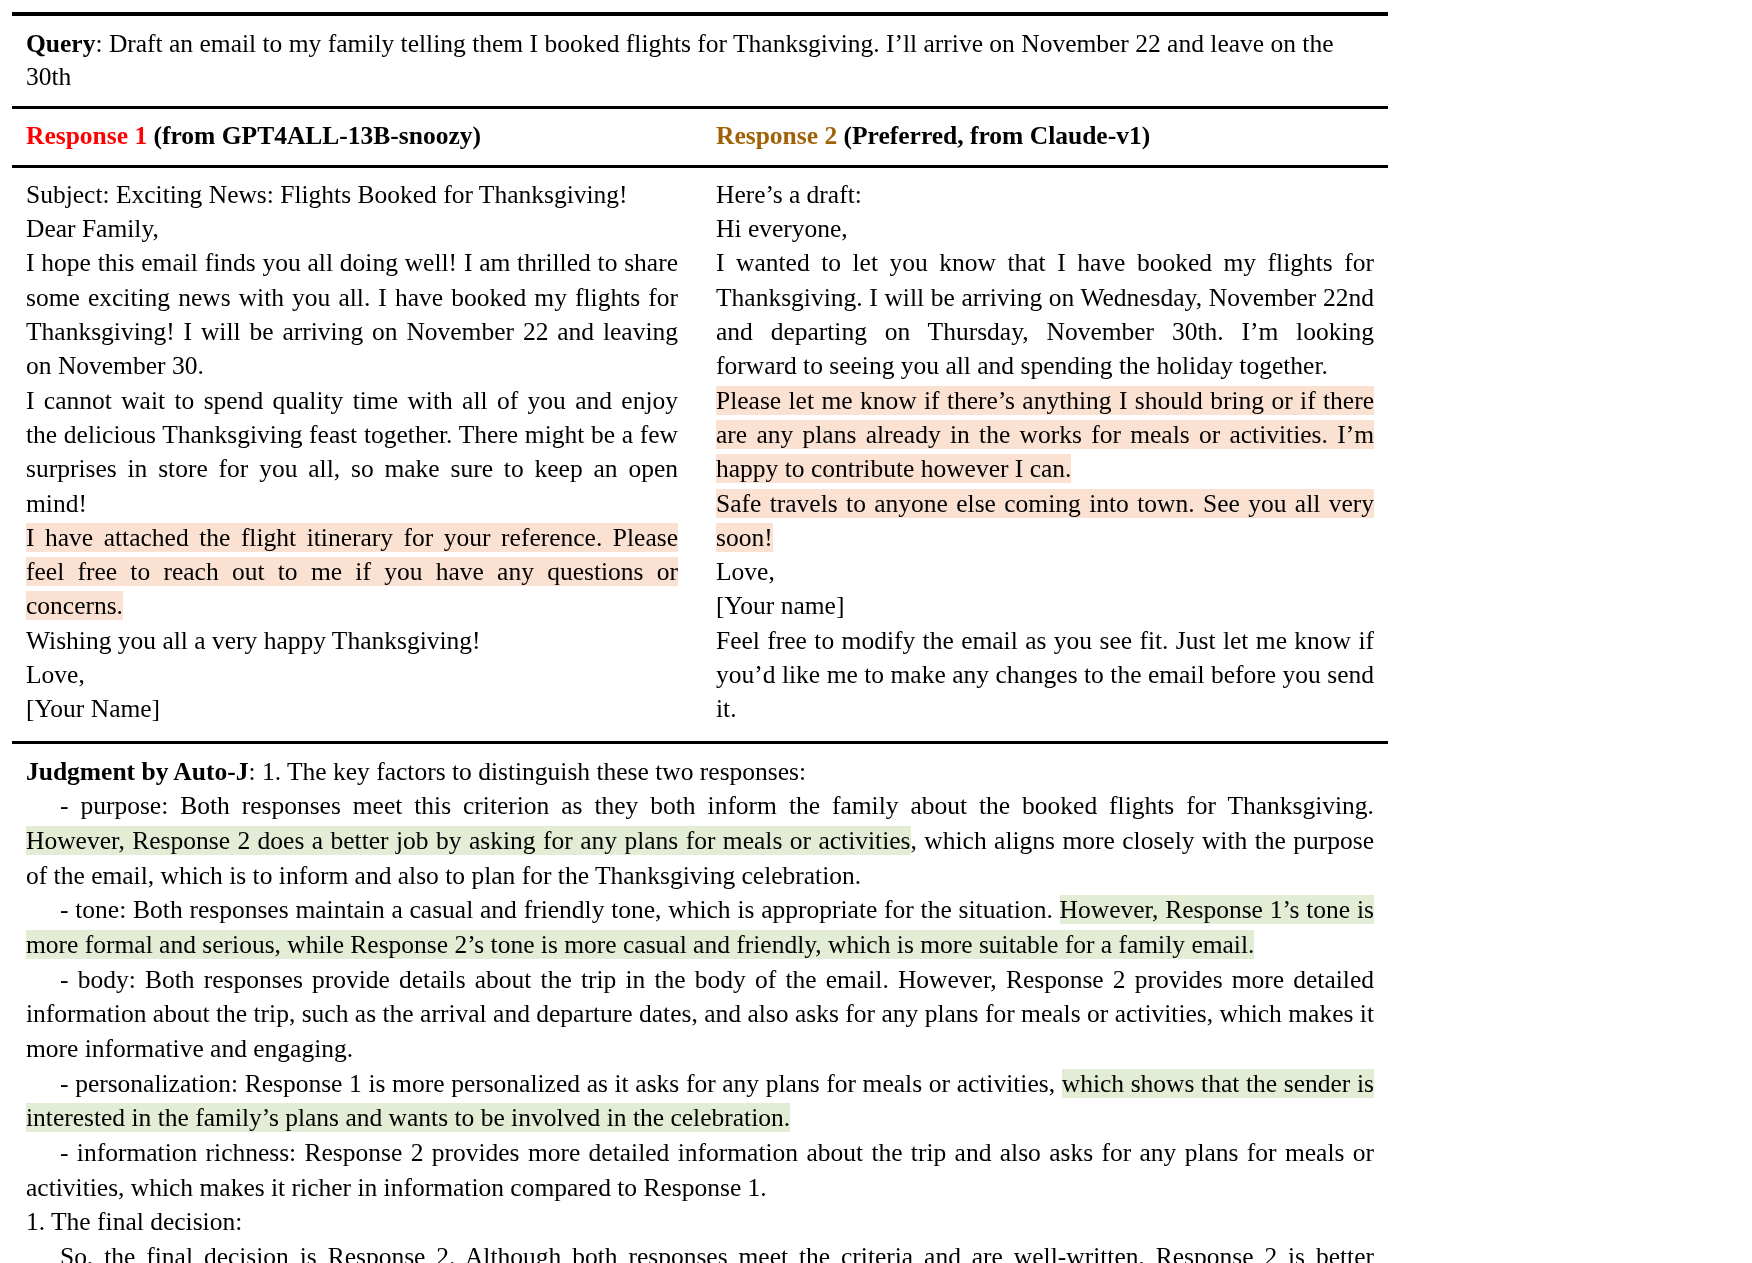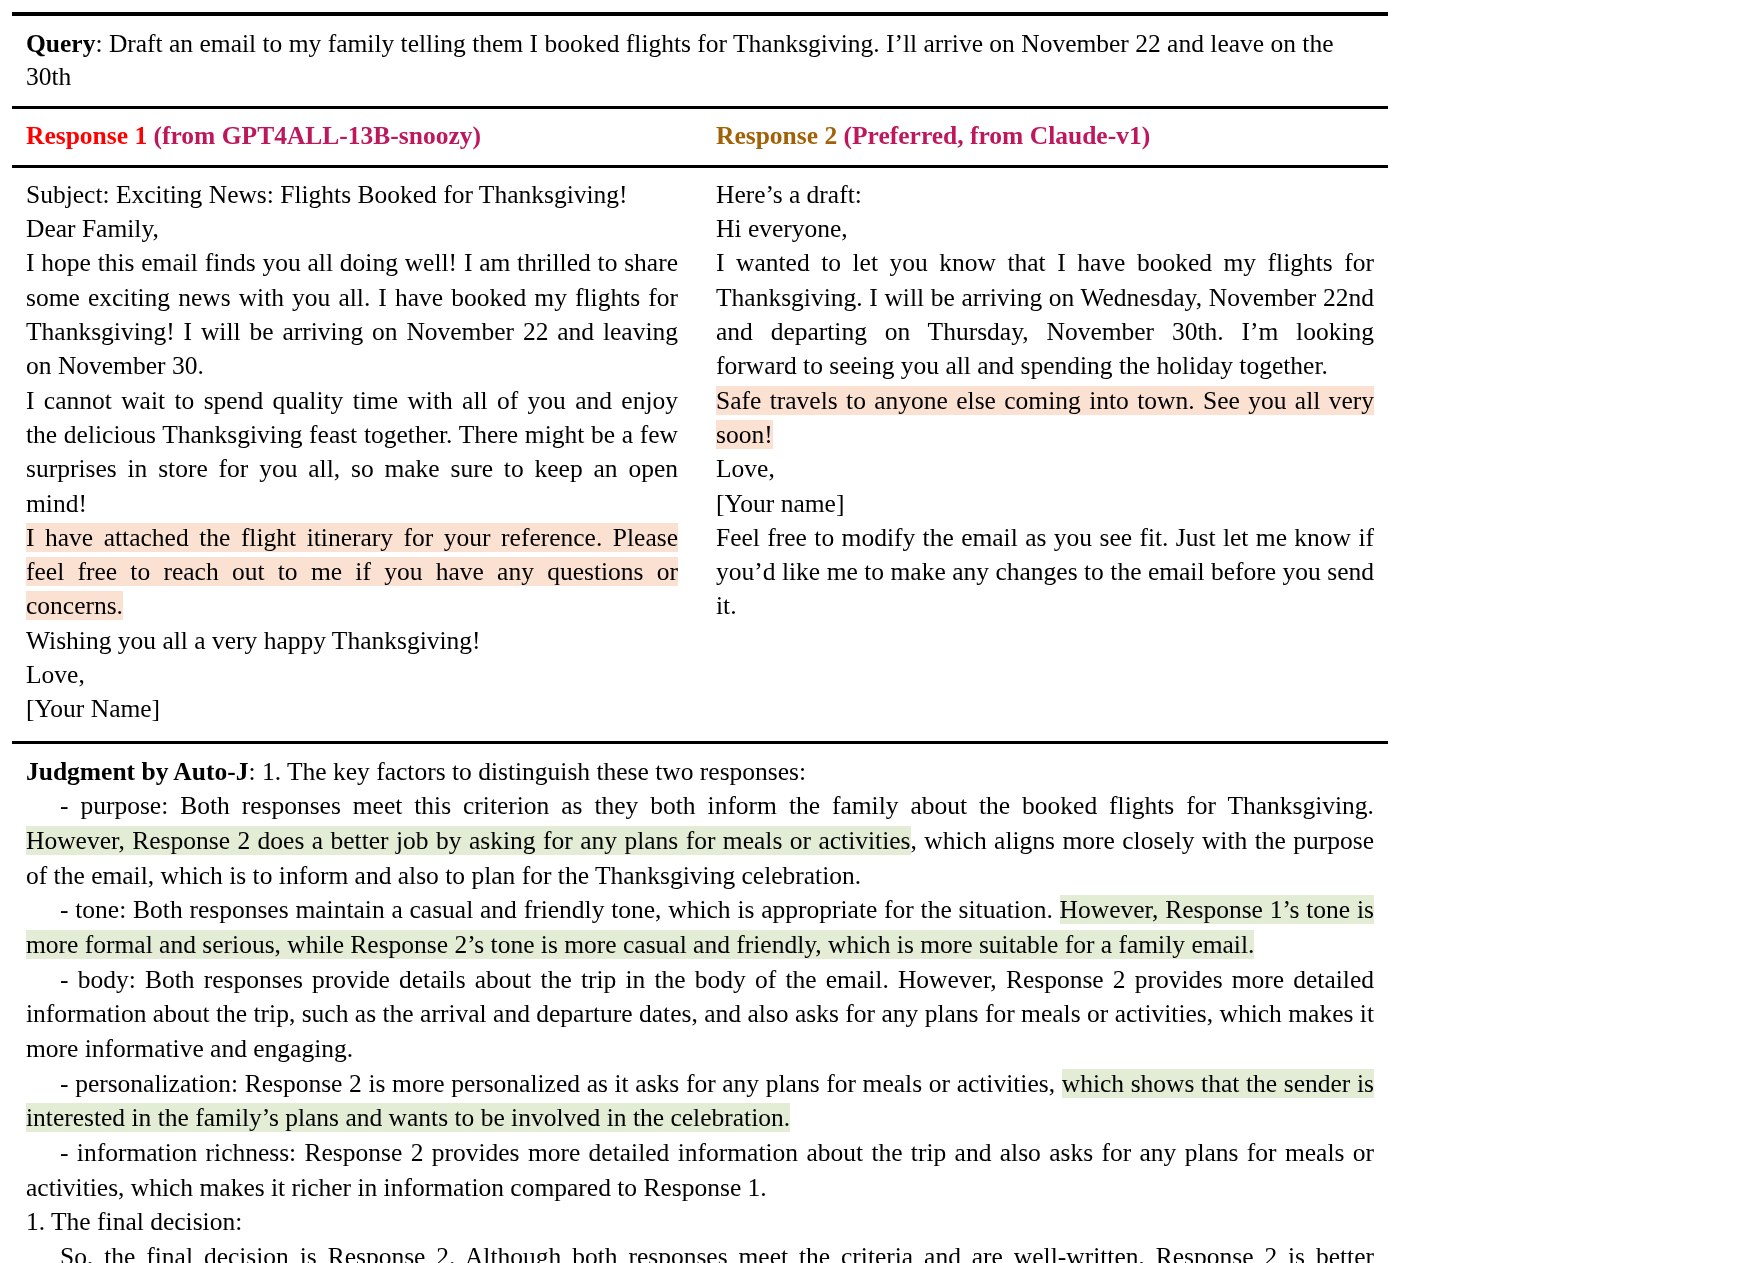--- a/index.html
+++ b/index.html
@@ -37,21 +37,21 @@
     display: flex;
     padding: 11px 14px 12px 14px;
     font-size: 25.5px;
     line-height: 1.28;
   }
   .resp-head-col { width: 50%; }
   .resp-head-col.right { padding-left: 16px; }
   .resp-num { font-weight: bold; }
   .resp-num.r1 { color: #ff0000; }
   .resp-num.r2 { color: #a16207; }
-  .resp-meta { font-weight: bold; color: #be185d; }
+  .resp-meta { font-weight: bold; color: #000000; }
 
   
   .resp-body {
     display: flex;
     padding: 10px 14px 14px 14px;
     align-items: flex-start;
   }
   .resp-col {
     width: 50%;
     font-size: 25.5px;
@@ -116,41 +116,42 @@
       <p><span class="hl-orange">I have attached the flight itinerary for your reference. Please feel free to reach out to me if you have any questions or concerns.</span></p>
       <p><span>Wishing you all a very happy Thanksgiving!</span></p>
       <p><span>Love,</span></p>
       <p><span>[Your Name]</span></p>
     </div>
 
     <div class="resp-col right">
       <p><span>Here’s a draft:</span></p>
       <p><span>Hi everyone,</span></p>
       <p><span>I wanted to let you know that I have booked my flights for Thanks­giving.  I will be arriving on Wednesday, November 22nd and departing on Thursday, November 30th.  I’m looking forward to seeing you all and spending the holiday together.</span></p>
+      <p><span class="hl-orange">Please let me know if there’s anything I should bring or if there are any plans already in the works for meals or activities. I’m happy to contribute however I can.</span></p>
       <p><span class="hl-orange">Safe travels to anyone else coming into town. See you all very soon!</span></p>
       <p><span>Love,</span></p>
       <p><span>[Your name]</span></p>
       <p><span>Feel free to modify the email as you see fit.  Just let me know if you’d like me to make any changes to the email before you send it.</span></p>
     </div>
 
   </div>
 
   <div class="rule-mid"></div>
 
   <div class="judge-band">
 
     <p><span class="lbl">Judgment by Auto-J</span><span>: </span><span>1. The key factors to distinguish these two responses:</span></p>
 
     <p class="indent"><span>- purpose:  Both responses meet this criterion as they both inform the family about the booked flights for Thanksgiving. </span><span class="hl-green"> However, Response 2 does a better job by asking for any plans for meals or activities</span><span>, which aligns more closely with the purpose of the email, which is to inform and also to plan for the Thanksgiving celebration.</span></p>
 
     <p class="indent"><span>- tone: Both responses maintain a casual and friendly tone, which is appropriate for the situation. </span><span class="hl-green"> However, Response 1’s tone is more formal and serious, while Response 2’s tone is more casual and friendly, which is more suitable for a family email. </span><span></span></p>
 
     <p class="indent"><span>- body: Both responses provide details about the trip in the body of the email. However, Response 2 provides more detailed information about the trip, such as the arrival and departure dates, and also asks for any plans for meals or activities, which makes it more informative and engaging.</span><span class="hl-green"></span><span></span></p>
 
-    <p class="indent"><span>- personalization:  Response 2 is more personalized as it asks for any plans for meals or activities, </span><span class="hl-green"> which shows that the sender is interested in the family’s plans and wants to be involved in the celebration. </span><span></span></p>
+    <p class="indent"><span>- personalization:  Response 1 is more personalized as it asks for any plans for meals or activities, </span><span class="hl-green"> which shows that the sender is interested in the family’s plans and wants to be involved in the celebration. </span><span></span></p>
 
     <p class="indent"><span>- information richness: Response 2 provides more detailed information about the trip and also asks for any plans for meals or activities, which makes it richer in information compared to Response 1.</span><span class="hl-green"></span><span></span></p>
 
     <p>1. The final decision:</p>
 
     <p class="indent"><span>So, the final decision is Response 2. Although both responses meet the criteria and are well-written, Response 2 is better because it is more </span><span class="hl-green"> informative, engaging, and personalized</span><span>, which makes it more suitable for a family email.</span></p>
 
   </div>
 
   <div class="rule-thick"></div>

